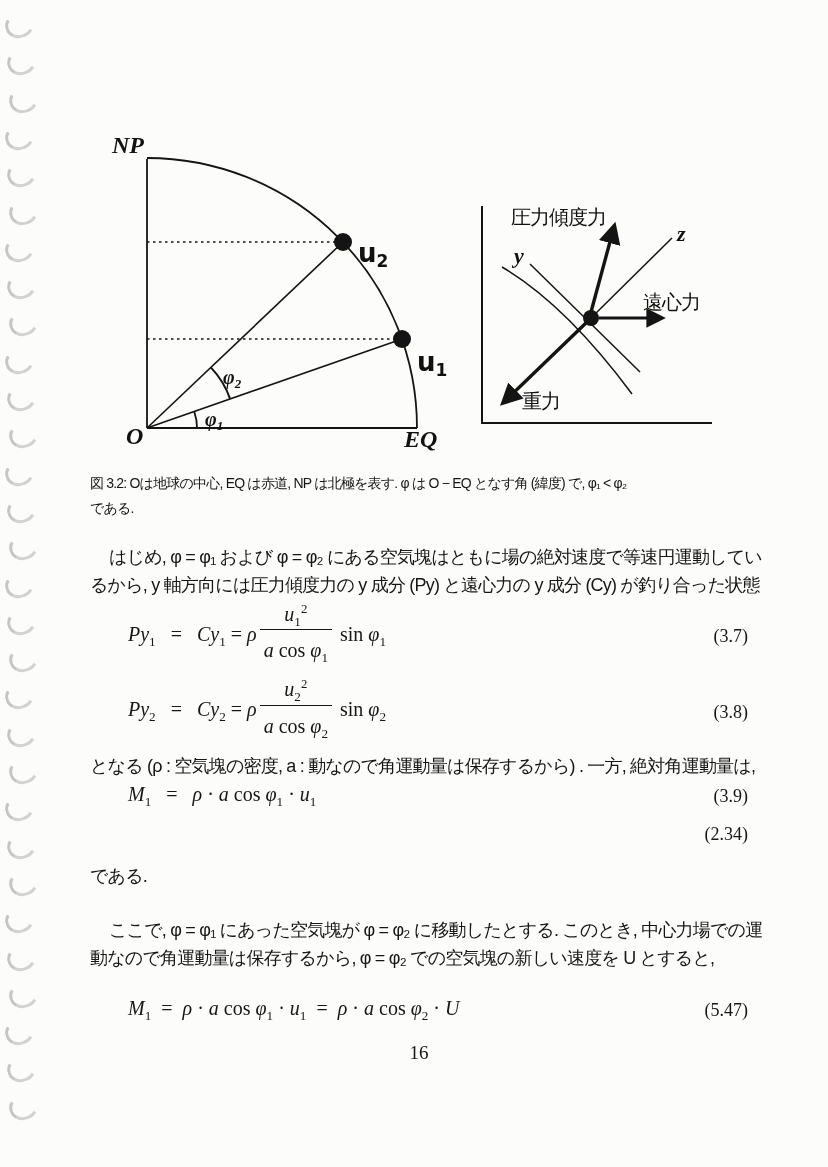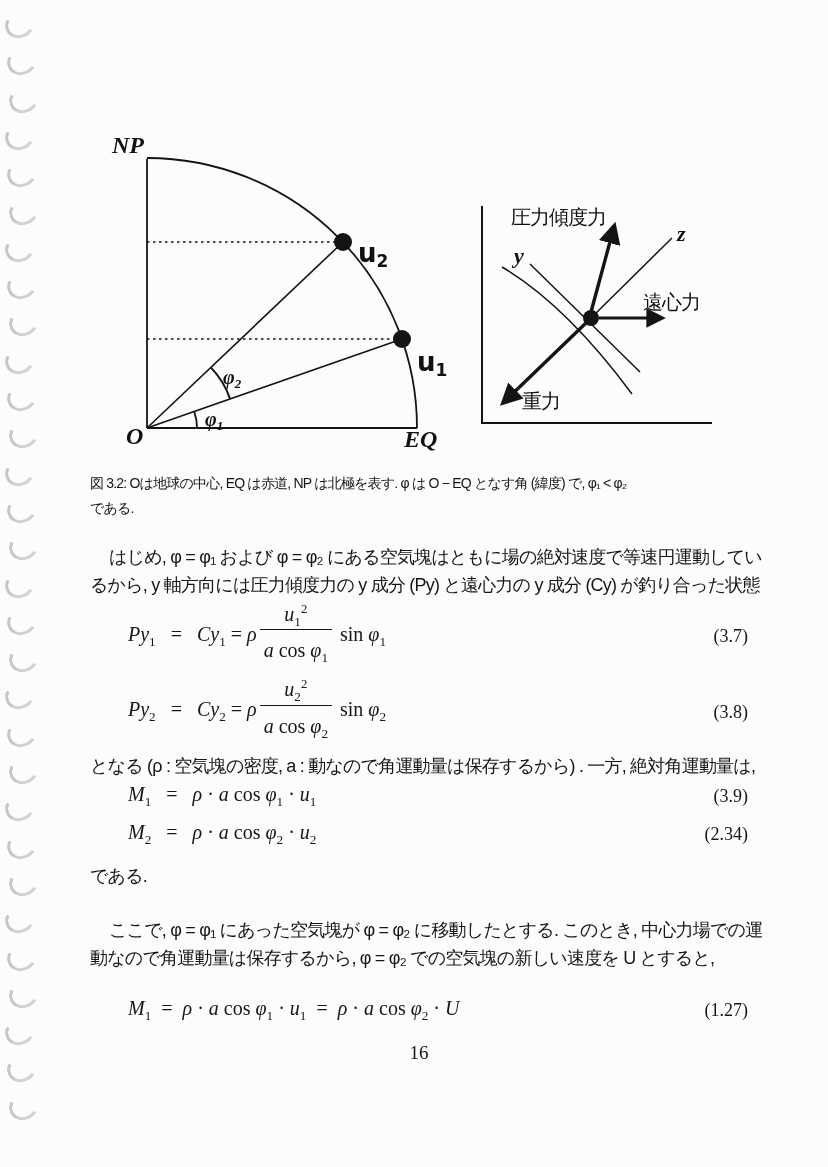--- a/index.html
+++ b/index.html
@@ -167,33 +167,32 @@
 
   <p class="para mt-between">
     <span class="line">となる (ρ : 空気塊の密度, a : 動なので角運動量は保存するから) . 一方, 絶対角運動量は,</span>
   </p>
 
   <div class="eqrow eq39">
     <span class="eq-body"><span class="var">M</span><sub>1</sub><span>   =   </span><span class="var">ρ</span><span> · </span><span class="var">a</span><span> cos </span><span class="var">φ</span><sub>1</sub><span> · </span><span class="var">u</span><sub>1</sub></span>
     <span class="eq-tag">(3.9)</span>
   </div>
   <div class="eqrow eq310">
-    <span class="eq-body"><span class="var">M</span><sub>2</sub><span>   =   </span><span class="var">ρ</span><span> · </span><span class="var">a</span><span> cos </span><span class="var">φ</span><sub>2</sub><span> · </span><span class="var">u</span><sub>2</sub></span>
     <span class="eq-tag">(2.34)</span>
   </div>
 
   <p class="para mt-dearu">
     <span class="line">である.</span>
   </p>
 
   <p class="para indent mt-p3">
     <span class="line">ここで, φ = φ₁ にあった空気塊が φ = φ₂ に移動したとする. このとき, 中心力場での運</span>
     <span class="line">動なので角運動量は保存するから, φ = φ₂ での空気塊の新しい速度を U とすると,</span>
   </p>
 
   <div class="eqrow eq311">
     <span class="eq-body"><span class="var">M</span><sub>1</sub><span>  =  </span><span class="var">ρ</span><span> · </span><span class="var">a</span><span> cos </span><span class="var">φ</span><sub>1</sub><span> · </span><span class="var">u</span><sub>1</sub><span>  =  </span><span class="var">ρ</span><span> · </span><span class="var">a</span><span> cos </span><span class="var">φ</span><sub>2</sub><span> · </span><span class="var">U</span></span>
-    <span class="eq-tag">(1.27)</span>
+    <span class="eq-tag">(5.47)</span>
   </div>
 
   <div class="pagenum">16</div>
 
 </div>
 
 </body></html>

